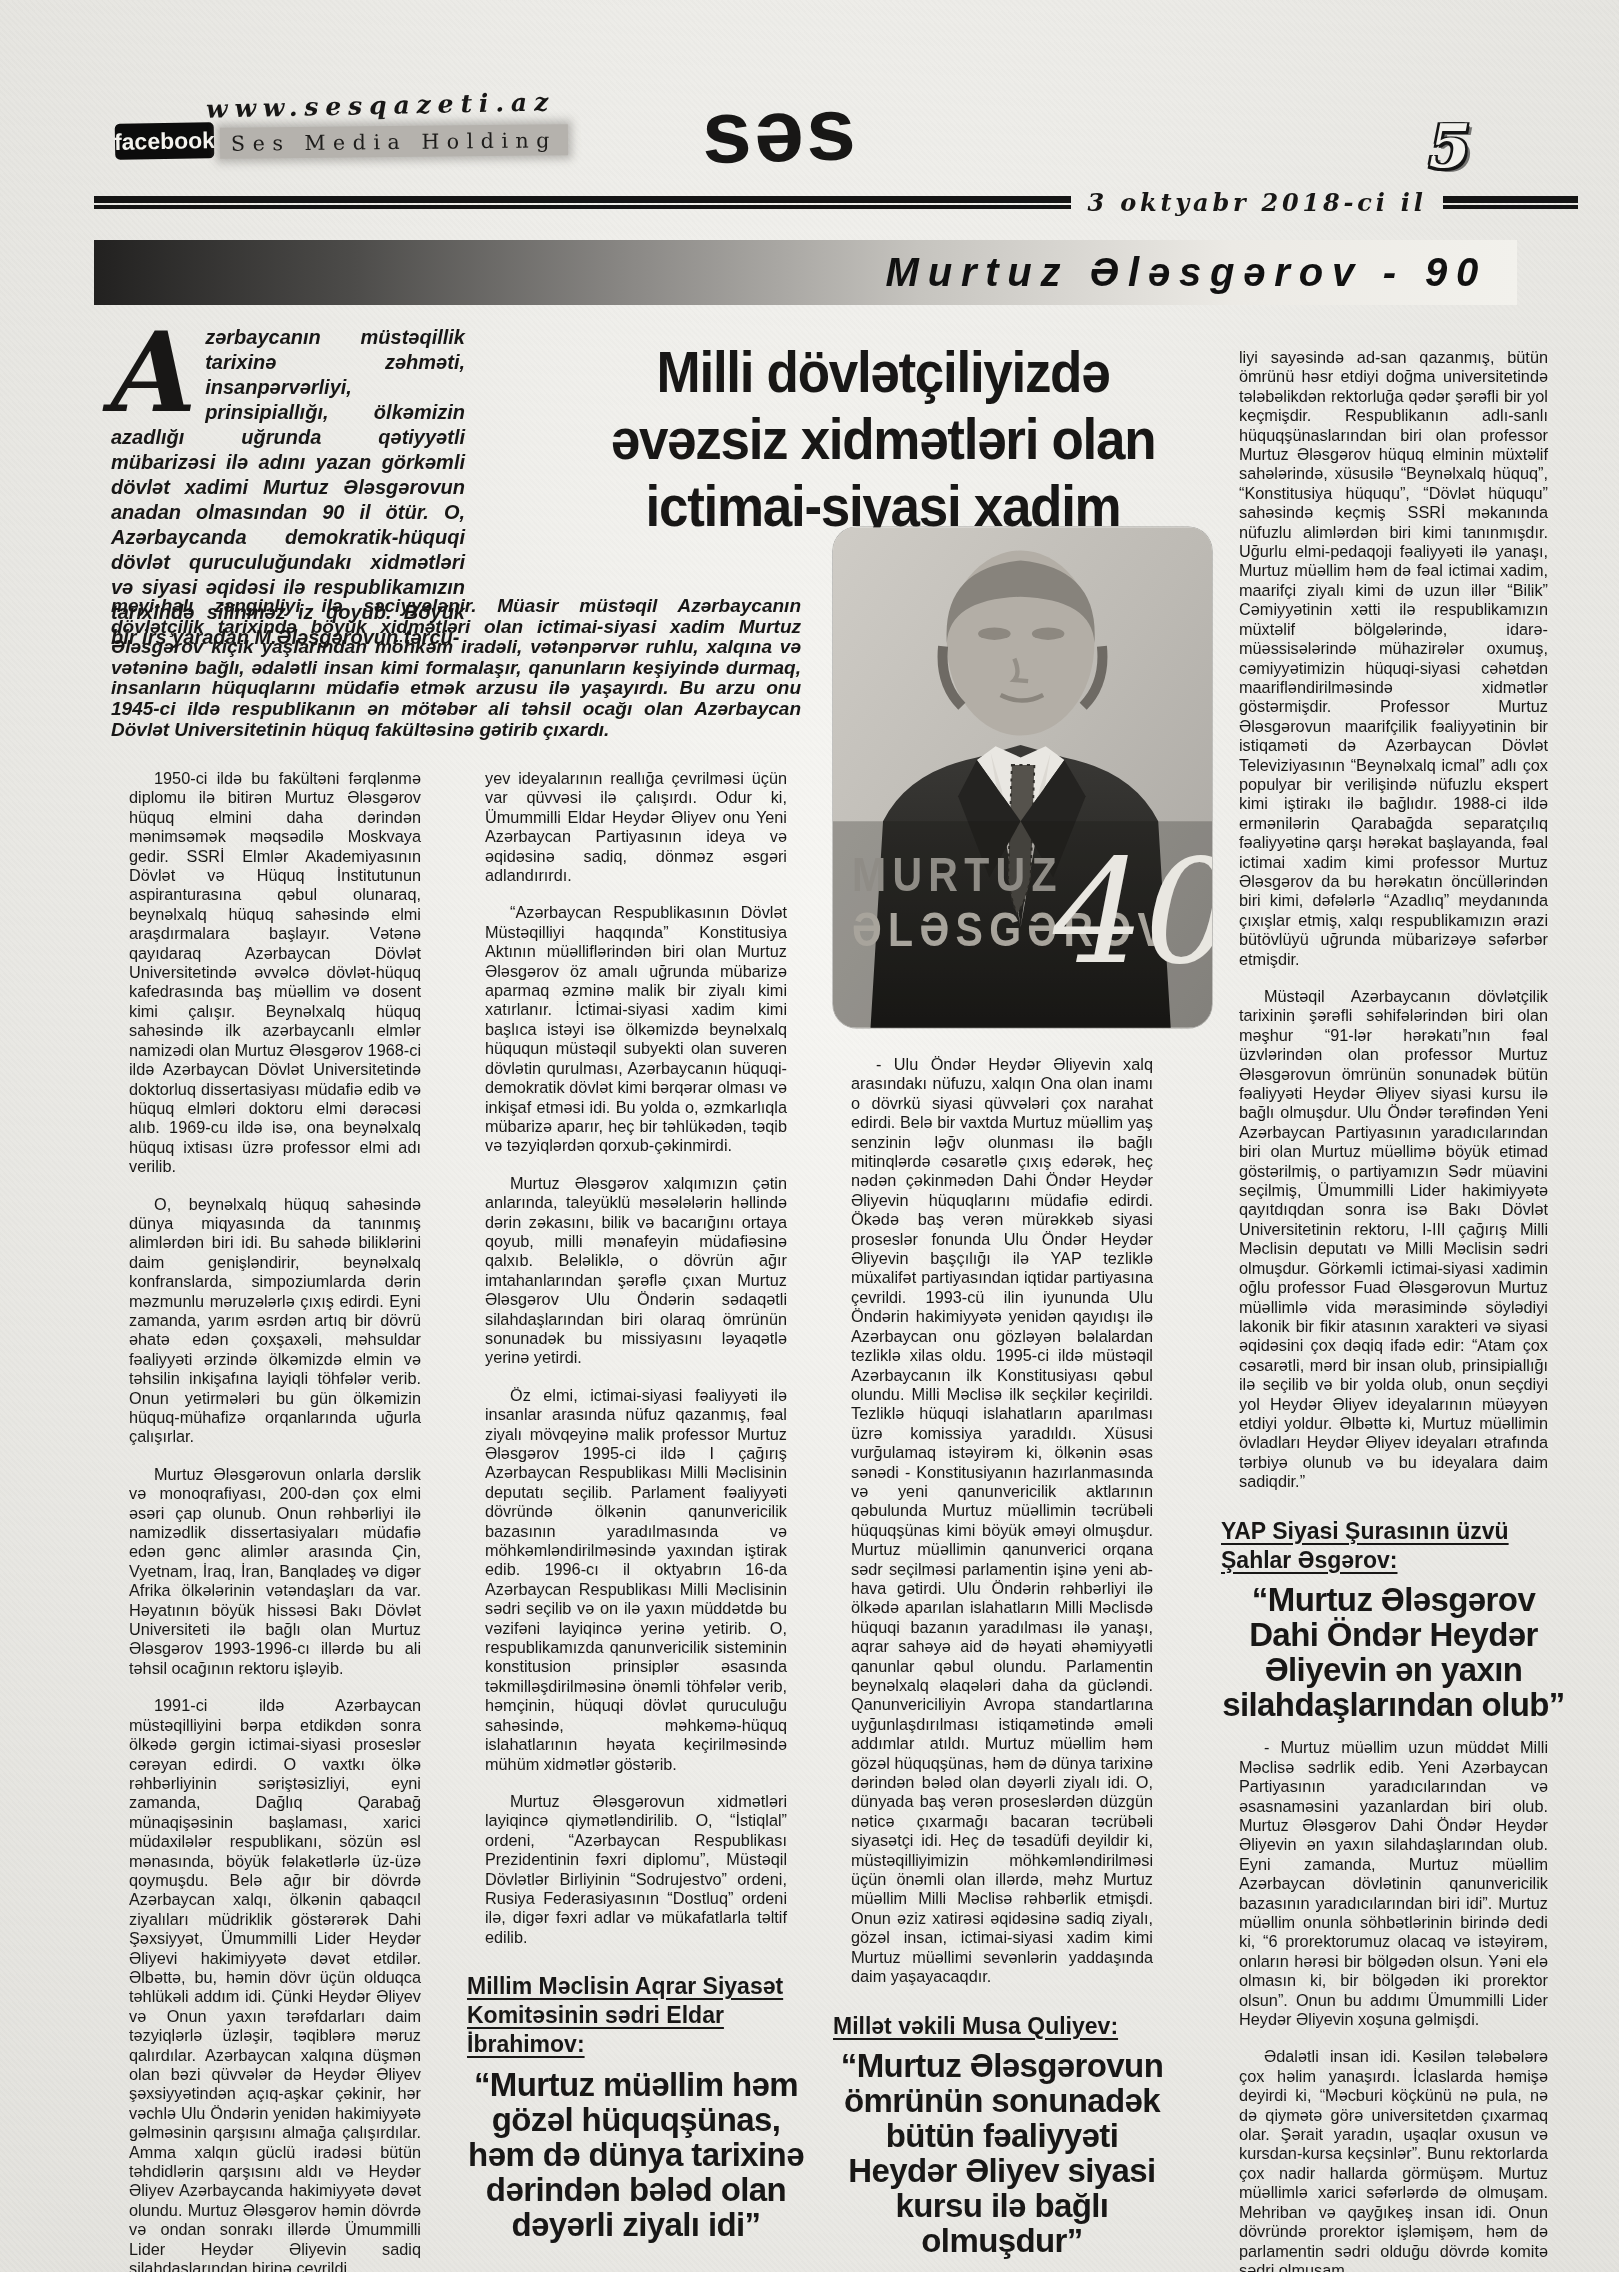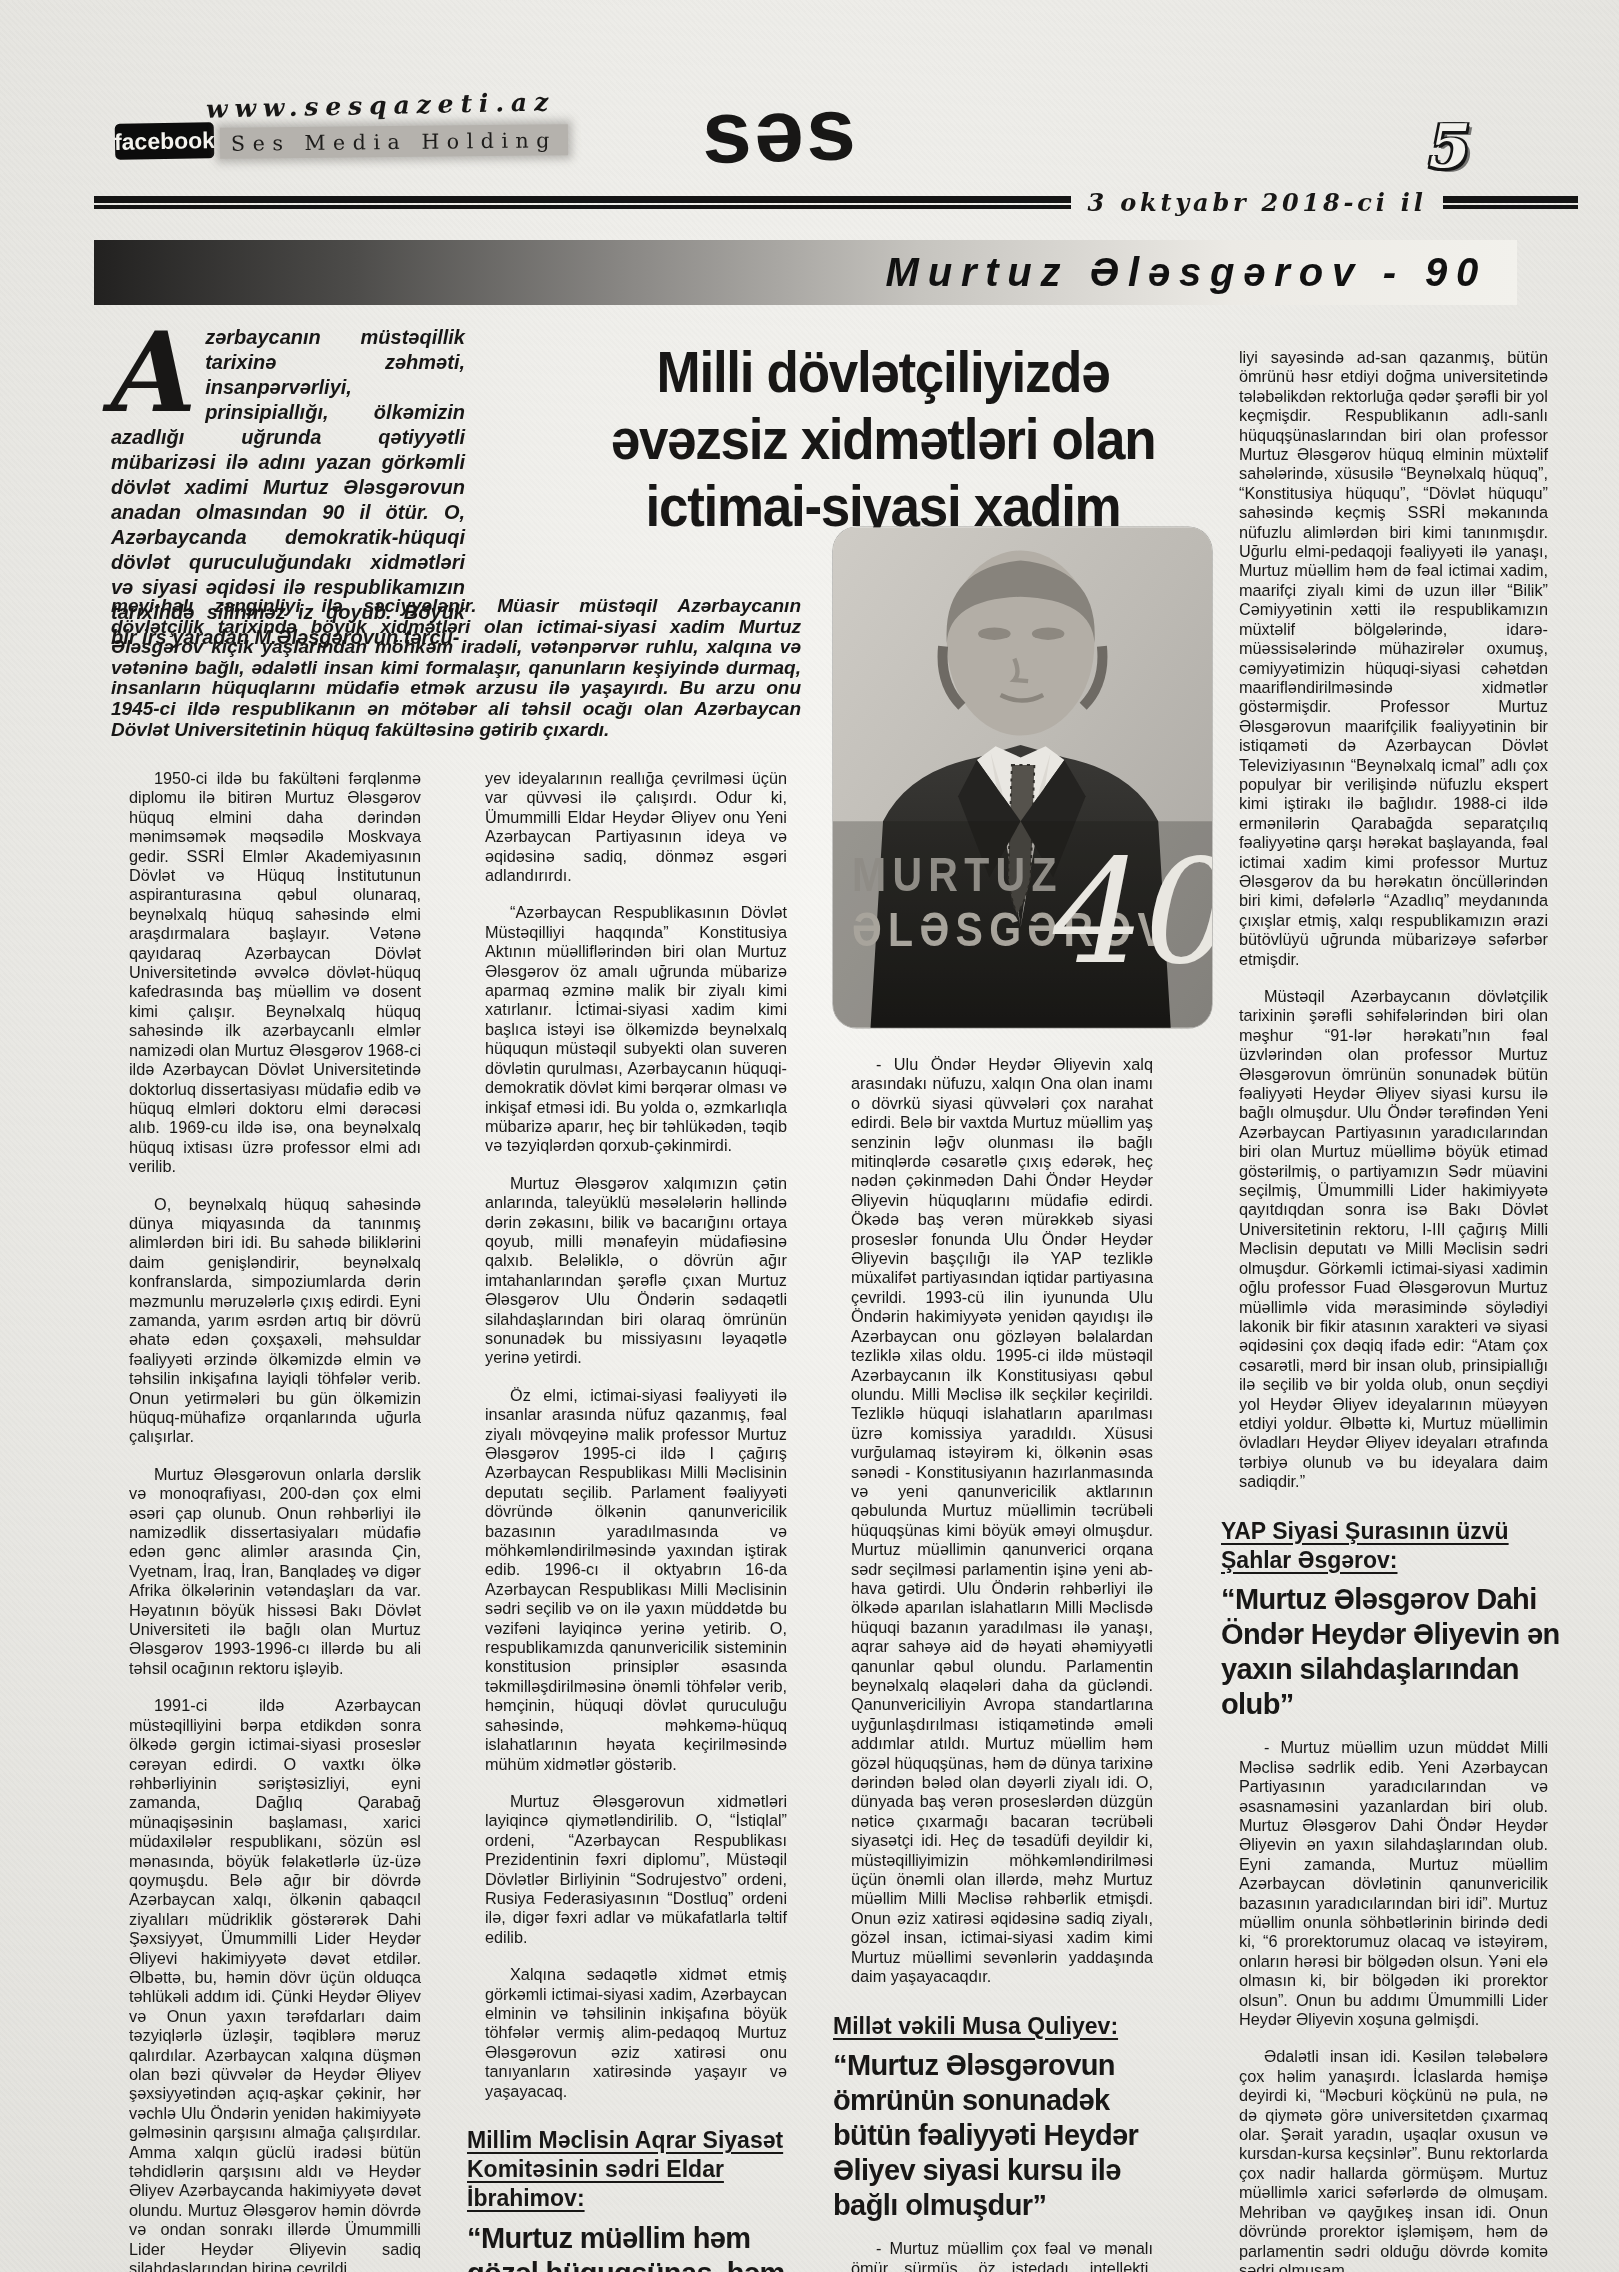--- a/index.html
+++ b/index.html
@@ -63,21 +63,21 @@
   .col p{margin:18px;text-indent:25px;}
   .col p.noind{text-indent:0;}
   .col p + p{margin-top:1.3px;}
   .c1{left:111px;top:751px;width:328px;}
   .c2{left:467px;top:751px;width:338px;}
   .c3{left:833px;top:1037px;width:338px;}
   .c4{left:1221px;top:330px;width:345px;}
   .subhead{margin-top:25px;}
   .sh-name{font-size:23px;line-height:29px;font-weight:bold;text-decoration:underline;
        text-underline-offset:3.8px;text-align:left;}
-  .sh-quote{font-size:29px;line-height:35px;font-weight:bold;margin-top:7.5px;text-align:left;
+  .sh-quote{font-size:33px;line-height:35px;font-weight:bold;margin-top:7.5px;text-align:center;
        letter-spacing:-0.6px;}
   .author{margin-top:35px;font-weight:bold;font-style:italic;font-size:14px;
        text-align:right;padding-right:8.8px;letter-spacing:1.3px;}
 </style>
 </head>
 <body>
 
 <div class="page">
 
   <div class="url">www.sesqazeti.az</div>
@@ -156,21 +156,20 @@
     <p>1991-ci ildə Azərbaycan müstəqilliyini bərpa etdikdən sonra ölkədə gərgin ictimai-siyasi proseslər cərəyan edirdi. O vaxtkı ölkə rəhbərliyinin səriştəsizliyi, eyni zamanda, Dağlıq Qarabağ münaqişəsinin başlaması, xarici müdaxilələr respublikanı, sözün əsl mənasında, böyük fəlakətlərlə üz-üzə qoymuşdu. Belə ağır bir dövrdə Azərbaycan xalqı, ölkənin qabaqcıl ziyalıları müdriklik göstərərək Dahi Şəxsiyyət, Ümummilli Lider Heydər Əliyevi hakimiyyətə dəvət etdilər. Əlbəttə, bu, həmin dövr üçün olduqca təhlükəli addım idi. Çünki Heydər Əliyev və Onun yaxın tərəfdarları daim təzyiqlərlə üzləşir, təqiblərə məruz qalırdılar. Azərbaycan xalqına düşmən olan bəzi qüvvələr də Heydər Əliyev şəxsiyyətindən açıq-aşkar çəkinir, hər vəchlə Ulu Öndərin yenidən hakimiyyətə gəlməsinin qarşısını almağa çalışırdılar. Amma xalqın güclü iradəsi bütün təhdidlərin qarşısını aldı və Heydər Əliyev Azərbaycanda hakimiyyətə dəvət olundu. Murtuz Ələsgərov həmin dövrdə və ondan sonrakı illərdə Ümummilli Lider Heydər Əliyevin sadiq silahdaşlarından birinə çevrildi.</p>
     <p>O, 1990-cı illərin əvvəllərində Ulu Öndərin rəhbərliyi ilə yaradılan, bu gün regionun ən böyük siyasi təşkilatı olan Yeni Azərbaycan Partiyasının formalaşdırılmasında və təşkilatlanmasında yaxından iştirak edirdi. Uzun müddət partiyanın Sədr müavini kimi fəaliyyət göstərən Murtuz Ələsgərov Heydər Əli-</p>
   </div>
 
   <div class="col c2">
     <p class="noind">yev ideyalarının reallığa çevrilməsi üçün var qüvvəsi ilə çalışırdı. Odur ki, Ümummilli Eldar Heydər Əliyev onu Yeni Azərbaycan Partiyasının ideya və əqidəsinə sadiq, dönməz əsgəri adlandırırdı.</p>
     <p>“Azərbaycan Respublikasının Dövlət Müstəqilliyi haqqında” Konstitusiya Aktının müəlliflərindən biri olan Murtuz Ələsgərov öz amalı uğrunda mübarizə aparmaq əzminə malik bir ziyalı kimi xatırlanır. İctimai-siyasi xadim kimi başlıca istəyi isə ölkəmizdə beynəlxalq hüququn müstəqil subyekti olan suveren dövlətin qurulması, Azərbaycanın hüquqi-demokratik dövlət kimi bərqərar olması və inkişaf etməsi idi. Bu yolda o, əzmkarlıqla mübarizə aparır, heç bir təhlükədən, təqib və təzyiqlərdən qorxub-çəkinmirdi.</p>
     <p>Murtuz Ələsgərov xalqımızın çətin anlarında, taleyüklü məsələlərin həllində dərin zəkasını, bilik və bacarığını ortaya qoyub, milli mənafeyin müdafiəsinə qalxıb. Beləliklə, o dövrün ağır imtahanlarından şərəflə çıxan Murtuz Ələsgərov Ulu Öndərin sədaqətli silahdaşlarından biri olaraq ömrünün sonunadək bu missiyasını ləyaqətlə yerinə yetirdi.</p>
     <p>Öz elmi, ictimai-siyasi fəaliyyəti ilə insanlar arasında nüfuz qazanmış, fəal ziyalı mövqeyinə malik professor Murtuz Ələsgərov 1995-ci ildə I çağırış Azərbaycan Respublikası Milli Məclisinin deputatı seçilib. Parlament fəaliyyəti dövründə ölkənin qanunvericilik bazasının yaradılmasında və möhkəmləndirilməsində yaxından iştirak edib. 1996-cı il oktyabrın 16-da Azərbaycan Respublikası Milli Məclisinin sədri seçilib və on ilə yaxın müddətdə bu vəzifəni layiqincə yerinə yetirib. O, respublikamızda qanunvericilik sisteminin konstitusion prinsiplər əsasında təkmilləşdirilməsinə önəmli töhfələr verib, həmçinin, hüquqi dövlət quruculuğu sahəsində, məhkəmə-hüquq islahatlarının həyata keçirilməsində mühüm xidmətlər göstərib.</p>
     <p>Murtuz Ələsgərovun xidmətləri layiqincə qiymətləndirilib. O, “İstiqlal” ordeni, “Azərbaycan Respublikası Prezidentinin fəxri diplomu”, Müstəqil Dövlətlər Birliyinin “Sodrujestvo” ordeni, Rusiya Federasiyasının “Dostluq” ordeni ilə, digər fəxri adlar və mükafatlarla təltif edilib.</p>
-    <p>Xalqına sədaqətlə xidmət etmiş görkəmli ictimai-siyasi xadim, Azərbaycan elminin və təhsilinin inkişafına böyük töhfələr vermiş alim-pedaqoq Murtuz Ələsgərovun əziz xatirəsi onu tanıyanların xatirəsində yaşayır və yaşayacaq.</p>
     <div class="subhead">
       <div class="sh-name">Millim Məclisin Aqrar Siyasət Komitəsinin sədri Eldar İbrahimov:</div>
       <div class="sh-quote">“Murtuz müəllim həm gözəl hüquqşünas, həm də dünya tarixinə dərindən bələd olan dəyərli ziyalı idi”</div>
     </div>
   </div>
 
   <div class="col c3">
     <p>- Ulu Öndər Heydər Əliyevin xalq arasındakı nüfuzu, xalqın Ona olan inamı o dövrkü siyasi qüvvələri çox narahat edirdi. Belə bir vaxtda Murtuz müəllim yaş senzinin ləğv olunması ilə bağlı mitinqlərdə cəsarətlə çıxış edərək, heç nədən çəkinmədən Dahi Öndər Heydər Əliyevin hüquqlarını müdafiə edirdi. Ökədə baş verən mürəkkəb siyasi proseslər fonunda Ulu Öndər Heydər Əliyevin başçılığı ilə YAP tezliklə müxalifət partiyasından iqtidar partiyasına çevrildi. 1993-cü ilin iyununda Ulu Öndərin hakimiyyətə yenidən qayıdışı ilə Azərbaycan onu gözləyən bəlalardan tezliklə xilas oldu. 1995-ci ildə müstəqil Azərbaycanın ilk Konstitusiyası qəbul olundu. Milli Məclisə ilk seçkilər keçirildi. Tezliklə hüquqi islahatların aparılması üzrə komissiya yaradıldı. Xüsusi vurğulamaq istəyirəm ki, ölkənin əsas sənədi - Konstitusiyanın hazırlanmasında və yeni qanunvericilik aktlarının qəbulunda Murtuz müəllimin təcrübəli hüquqşünas kimi böyük əməyi olmuşdur. Murtuz müəllimin qanunverici orqana sədr seçilməsi parlamentin işinə yeni ab-hava gətirdi. Ulu Öndərin rəhbərliyi ilə ölkədə aparılan islahatların Milli Məclisdə hüquqi bazanın yaradılması ilə yanaşı, aqrar sahəyə aid də həyati əhəmiyyətli qanunlar qəbul olundu. Parlamentin beynəlxalq əlaqələri daha da gücləndi. Qanunvericiliyin Avropa standartlarına uyğunlaşdırılması istiqamətində əməli addımlar atıldı. Murtuz müəllim həm gözəl hüquqşünas, həm də dünya tarixinə dərindən bələd olan dəyərli ziyalı idi. O, dünyada baş verən proseslərdən düzgün nəticə çıxarmağı bacaran təcrübəli siyasətçi idi. Heç də təsadüfi deyildir ki, müstəqilliyimizin möhkəmləndirilməsi üçün önəmli olan illərdə, məhz Murtuz müəllim Milli Məclisə rəhbərlik etmişdi. Onun əziz xatirəsi əqidəsinə sadiq ziyalı, gözəl insan, ictimai-siyasi xadim kimi Murtuz müəllimi sevənlərin yaddaşında daim yaşayacaqdır.</p>
     <div class="subhead">
       <div class="sh-name">Millət vəkili Musa Quliyev:</div>

